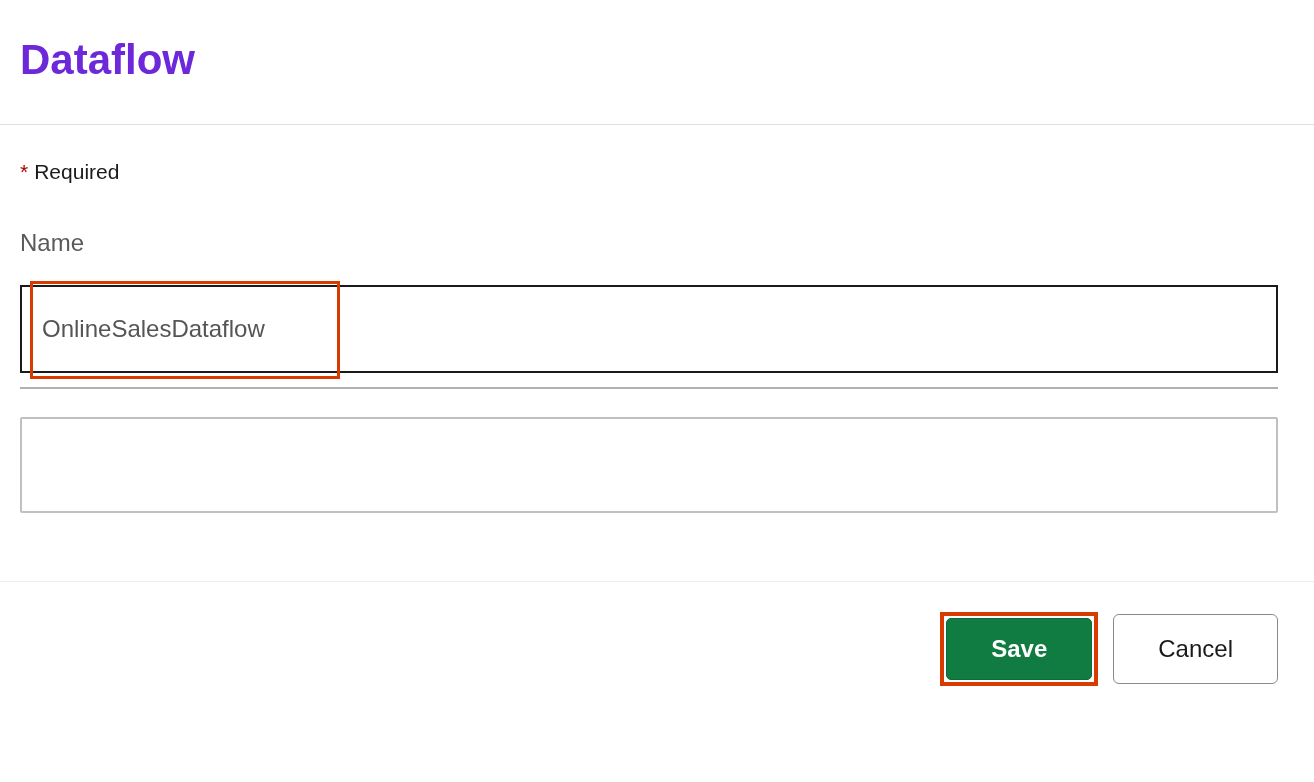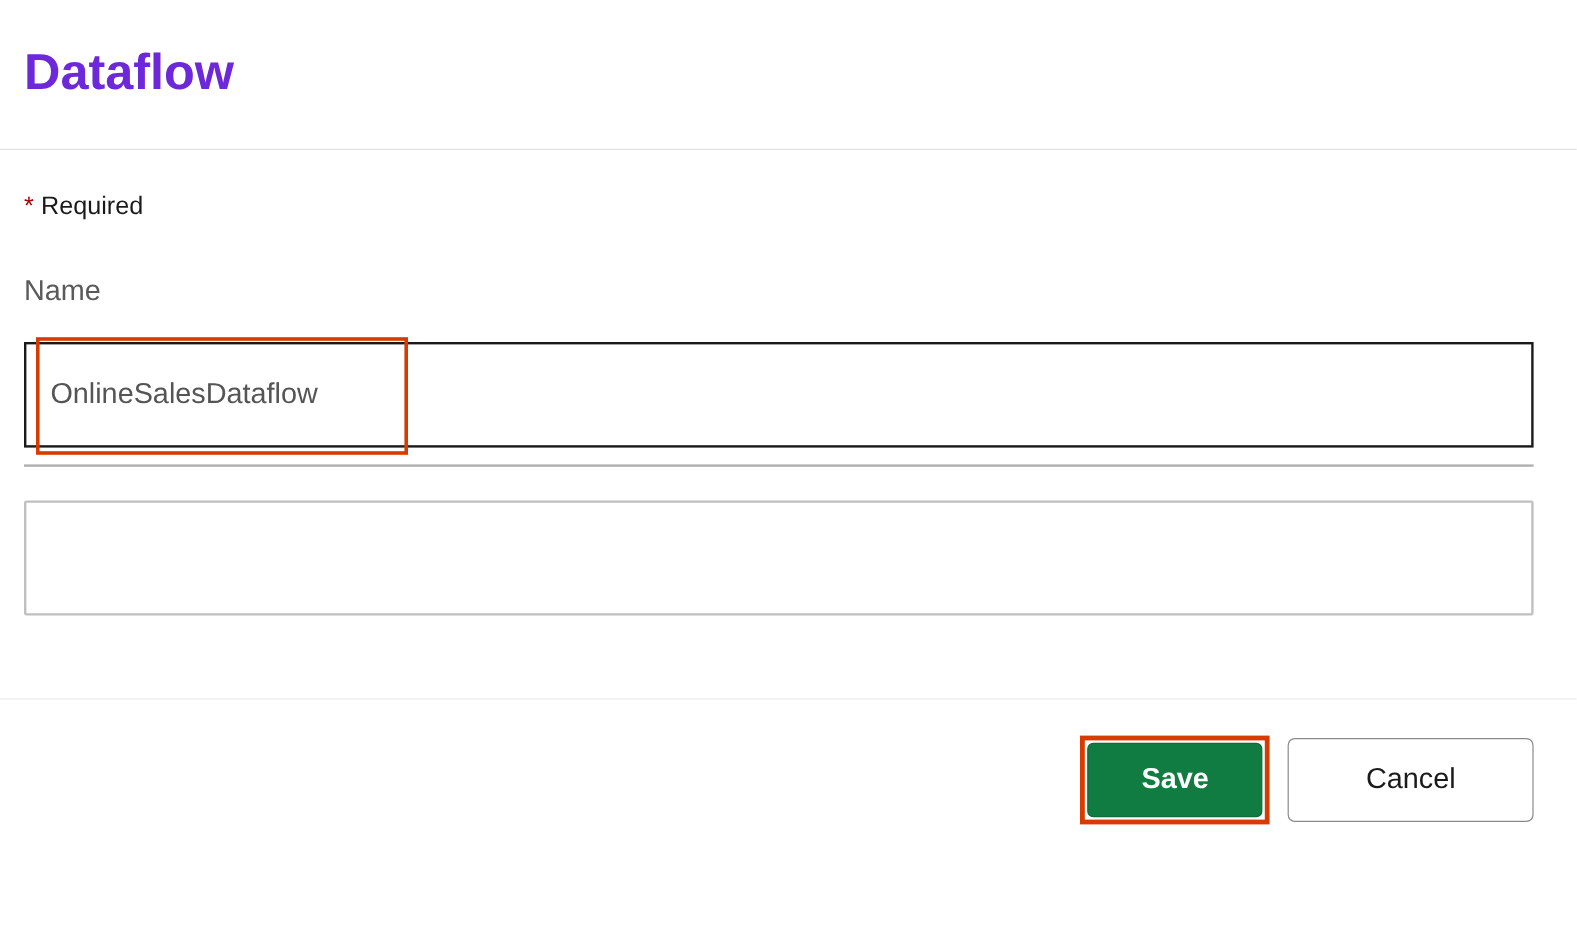--- a/index.html
+++ b/index.html
@@ -117,21 +117,21 @@
       cursor: pointer;
       font-family: inherit;
     }
     .cancel-button {
       background: #ffffff;
       color: #1a1a1a;
       border: 1.5px solid #8a8a8a;
       border-radius: 6px;
       font-size: 24px;
       font-weight: 500;
-      padding: 20px 64px;
+      padding: 20px 44px;
       cursor: pointer;
       font-family: inherit;
     }
   </style>
 </head>
 <body>
 
 <h1 class="page-title">Dataflow</h1>
 
 <hr class="separator">

